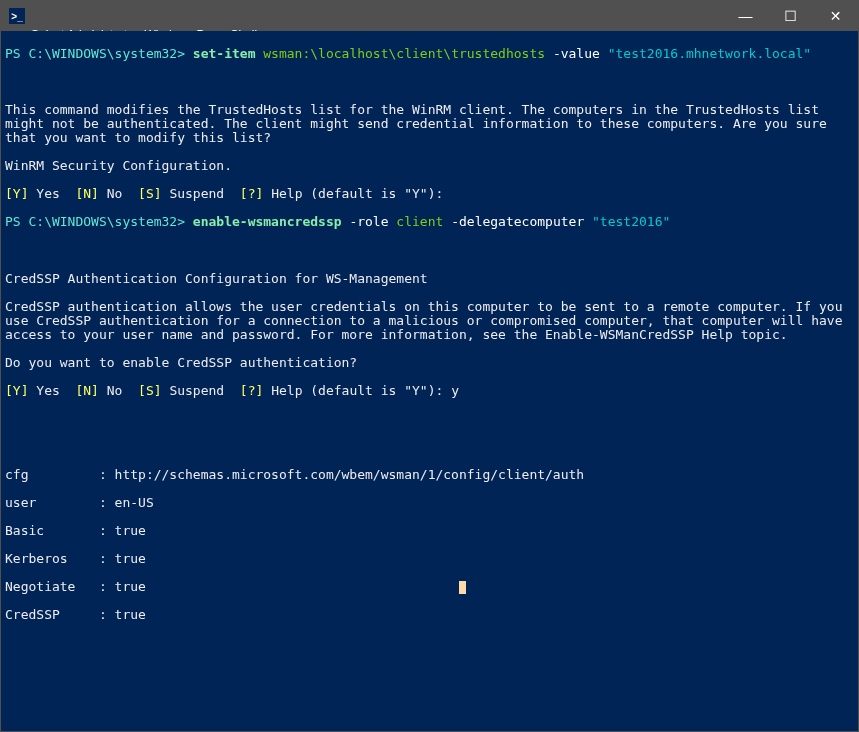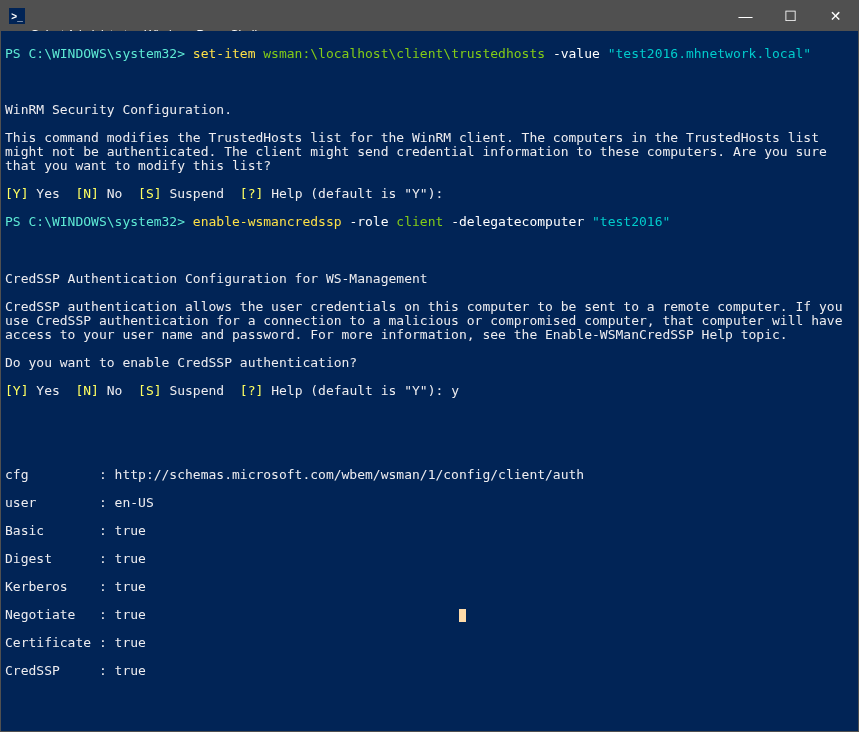--- a/index.html
+++ b/index.html
@@ -71,21 +71,22 @@
       line-height: 1.08;
       padding: 2px 4px;
       white-space: pre-wrap;
       overflow: hidden;
       position: relative;
     }
     .prompt-path {
       color: #5eead4;
     }
     .ps-cmdlet {
-      color: #fde047;
+      color: #86efac;
+      font-weight: bold;
     }
     .ps-param {
       color: #ffffff;
     }
     .ps-string {
       color: #00cccc;
     }
     .ps-arg {
       color: #84cc16;
     }
@@ -113,37 +114,35 @@
     <div class="titlebar-controls">
       <div class="titlebar-btn">—</div>
       <div class="titlebar-btn">☐</div>
       <div class="titlebar-btn close">✕</div>
     </div>
   </div>
 
   <div class="terminal">
 <div class="line"><span class="prompt-path">PS C:\WINDOWS\system32&gt;</span> <span class="ps-cmdlet">set-item</span> <span class="ps-arg">wsman:\localhost\client\trustedhosts</span> <span class="ps-param">-value</span> <span class="ps-string">"test2016.mhnetwork.local"</span></div>
 <div class="line"> </div>
+<div class="line">This command modifies the TrustedHosts list for the WinRM client. The computers in the TrustedHosts list might not be authenticated. The client might send credential information to these computers. Are you sure that you want to modify this list?</div>
 <div class="line">WinRM Security Configuration.</div>
-<div class="line">This command modifies the TrustedHosts list for the WinRM client. The computers in the TrustedHosts list might not be authenticated. The client might send credential information to these computers. Are you sure that you want to modify this list?</div>
 <div class="line"><span class="ps-choice">[Y]</span><span> Yes  </span><span class="ps-choice">[N]</span><span> No  </span><span class="ps-choice">[S]</span><span> Suspend  </span><span class="ps-choice">[?]</span><span> Help (default is "Y"):</span></div>
 <div class="line"><span class="prompt-path">PS C:\WINDOWS\system32&gt;</span> <span class="ps-cmdlet">enable-wsmancredssp</span> <span class="ps-param">-role</span> <span class="ps-arg">client</span> <span class="ps-param">-delegatecomputer</span> <span class="ps-string">"test2016"</span></div>
 <div class="line"> </div>
 <div class="line">CredSSP Authentication Configuration for WS-Management</div>
 <div class="line">CredSSP authentication allows the user credentials on this computer to be sent to a remote computer. If you use CredSSP authentication for a connection to a malicious or compromised computer, that computer will have access to your user name and password. For more information, see the Enable-WSManCredSSP Help topic.</div>
 <div class="line">Do you want to enable CredSSP authentication?</div>
 <div class="line"><span class="ps-choice">[Y]</span><span> Yes  </span><span class="ps-choice">[N]</span><span> No  </span><span class="ps-choice">[S]</span><span> Suspend  </span><span class="ps-choice">[?]</span><span> Help (default is "Y"):</span><span> y</span></div>
 <div class="line"> </div>
 <div class="line"> </div>
 <div class="line">cfg         : http://schemas.microsoft.com/wbem/wsman/1/config/client/auth</div>
 <div class="line">user        : en-US</div>
 <div class="line">Basic       : true</div>
-<div class="line">Digest      : true</div>
 <div class="line">Kerberos    : true</div>
 <div class="line"><span>Negotiate   : true</span>                                        <span class="cursor"></span></div>
-<div class="line">Certificate : true</div>
 <div class="line">CredSSP     : true</div>
 <div class="line"> </div>
 <div class="line"> </div>
 
 
   </div>
 </div>
 
 </body></html>

